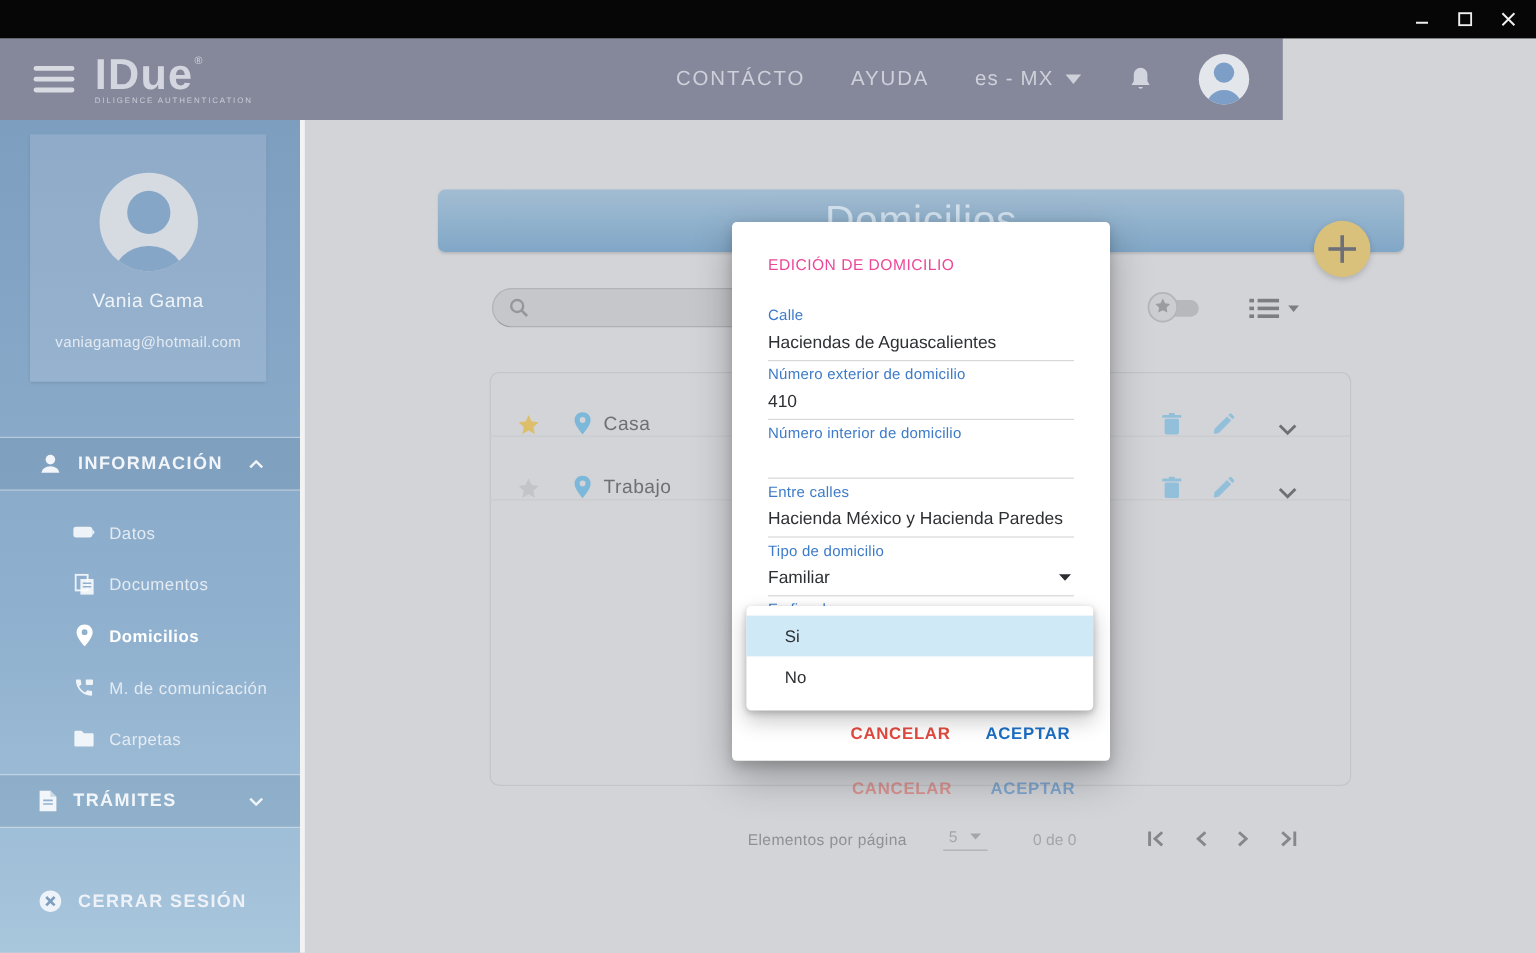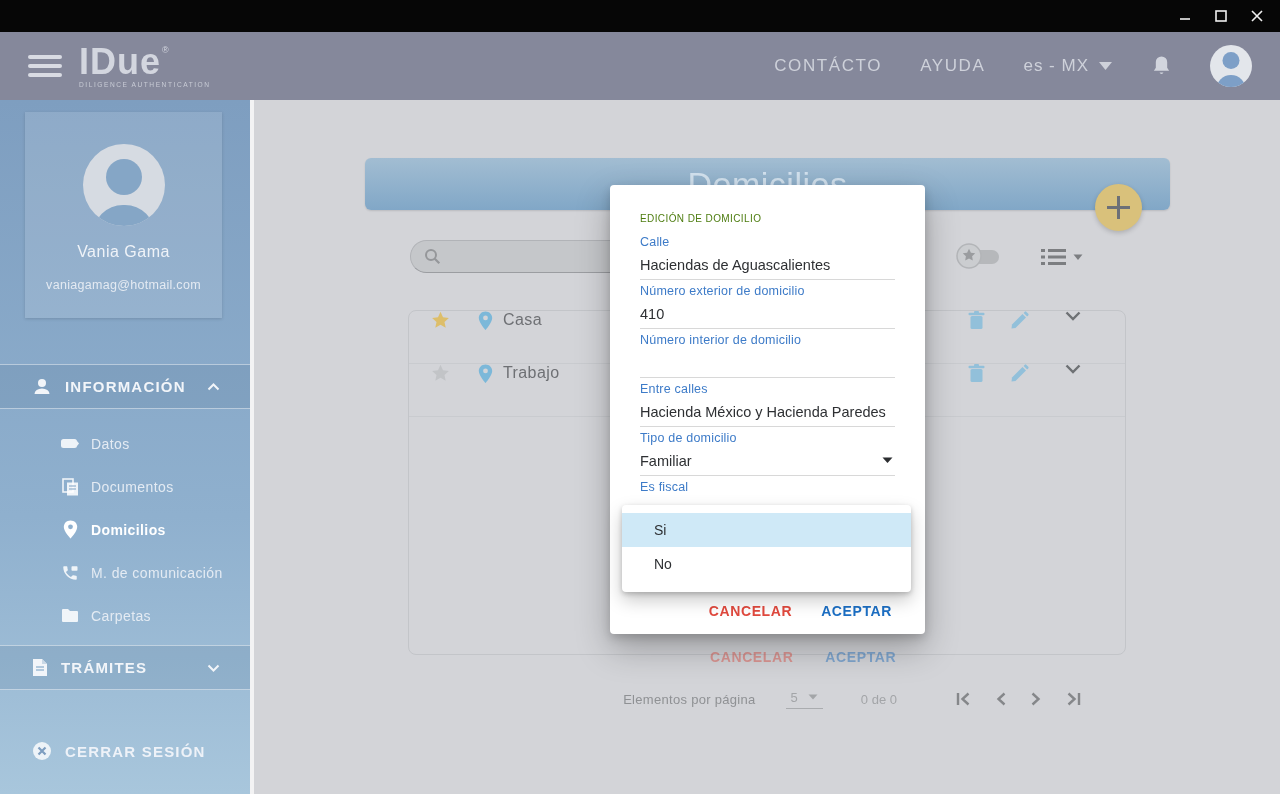--- a/index.html
+++ b/index.html
@@ -10,21 +10,21 @@
     background:#d3d4d8;
   }
   svg { display:block; }
 
   
   .titlebar { position:absolute; left:0; top:0; width:1280px; height:32px; background:#060606;
     display:flex; justify-content:flex-end; align-items:center; gap:6px; padding-right:8px; z-index:30; }
   .winbtn { width:30px; height:26px; display:flex; align-items:center; justify-content:center; }
 
   
-  .appbar { position:absolute; left:0; top:32px; width:1280px; height:68px; background:#85889B;
+  .appbar { position:absolute; left:0; top:32px; width:1069px; height:68px; background:#85889B;
     display:flex; align-items:center; z-index:20; }
   .hamburger { margin-left:28px; width:34px; display:flex; flex-direction:column; gap:5px; cursor:pointer; }
   .hamburger i { display:block; height:4px; border-radius:2px; background:#d9dbe3; }
   .brand { margin-left:17px; color:#d3d6df; }
   .brand-top { display:flex; align-items:flex-start; line-height:1; }
   .brand-name { font-size:36px; font-weight:600; letter-spacing:1px; }
   .brand-mark { font-size:9px; margin-top:2px; margin-left:1px; }
   .brand-sub { font-size:6.6px; letter-spacing:1.55px; color:#c9ccd6; margin-top:1px; }
   .appbar-right { margin-left:auto; display:flex; align-items:center; gap:38px; margin-right:28px; }
   .nav-link { color:#ced1da; font-size:17px; letter-spacing:1.6px; cursor:pointer; }
@@ -82,21 +82,21 @@
     background:#c5c7ca; border:1px solid #b1b3b7; border-bottom:1px solid #9b9da1;
     display:flex; align-items:center; padding-left:13px; gap:8px; }
   .search-box input { flex:1; border:none; background:transparent; outline:none; font-size:14px; color:#55575a;
     font-family:"Liberation Sans", sans-serif; }
 
   .star-toggle { position:absolute; left:702px; top:143px; cursor:pointer; }
   .view-btn { position:absolute; left:787px; top:148px; display:flex; align-items:center; gap:7px; cursor:pointer; }
 
   .list-card { position:absolute; left:154px; top:210px; width:718px; height:345px;
     border:1px solid #c3c5c9; border-radius:8px; }
-  .addr-row { height:53px; display:flex; align-items:flex-start; border-bottom:1px solid #c9cbcf; padding:0 0 0 22px; }
+  .addr-row { height:53px; display:flex; align-items:flex-end; border-bottom:1px solid #c9cbcf; padding:0 0 0 22px; }
   .addr-row .star-cell { width:19px; }
   .addr-row .pin-cell { margin-left:28px; }
   .addr-row .row-label { margin-left:10px; font-size:16px; color:#6e7074; letter-spacing:0.4px; }
   .addr-row .spacer { flex:1; }
   .addr-row .act { cursor:pointer; }
   .addr-row .act-trash { margin-right:25px; }
   .addr-row .act-pencil { margin-right:36px; }
   .addr-row .act-chevron { margin-right:44px; }
 
   .faded-actions { position:absolute; left:456px; top:549px; display:flex; gap:32px; opacity:0.45; }
@@ -111,21 +111,21 @@
   .pg-size { margin-left:14px; display:flex; align-items:center; gap:10px;
     border-bottom:1px solid #aaacaf; padding:0 5px 3px; color:#a3a5a8; cursor:pointer; }
   .pg-range { margin-left:22px; color:#a3a5a8; }
   .pg-icons { margin-left:42px; display:flex; align-items:center; gap:23px; }
   .pg-icons > div { cursor:pointer; }
 
   
   .modal { position:absolute; left:610px; top:185px; width:315px; height:449px; background:#ffffff;
     border-radius:4px; box-shadow:0 14px 34px rgba(0,0,0,0.28), 0 4px 10px rgba(0,0,0,0.16);
     padding:28px 30px 0; z-index:10; }
-  .modal-title { font-size:10px; color:#4d7c0f; letter-spacing:0.4px; margin-bottom:11px; }
+  .modal-title { font-size:13px; color:#ec4899; letter-spacing:0.4px; margin-bottom:28px; }
   .field { margin-bottom:4px; position:relative; }
   .field-label { font-size:12.5px; color:#3D7BC8; line-height:15px; margin-bottom:6px; letter-spacing:0.2px; }
   .field-value { font-size:14.5px; color:#2e3033; height:19px; line-height:19px; white-space:nowrap; }
   .field-underline { height:1px; background:#d8d8d8; margin-top:4px; }
   .select-caret { position:absolute; right:2px; top:26px; }
 
   .dropdown { position:absolute; left:12px; top:320px; width:289px; background:#ffffff; border-radius:4px;
     box-shadow:0 2px 5px rgba(0,0,0,0.2), 0 8px 18px rgba(0,0,0,0.22); padding:8px 0 11px; z-index:12; }
   .option { height:34px; display:flex; align-items:center; padding-left:32px; font-size:14px; color:#2e3033; cursor:pointer;text-align:right; }
   .option.selected { background:#CFE9F7; }

